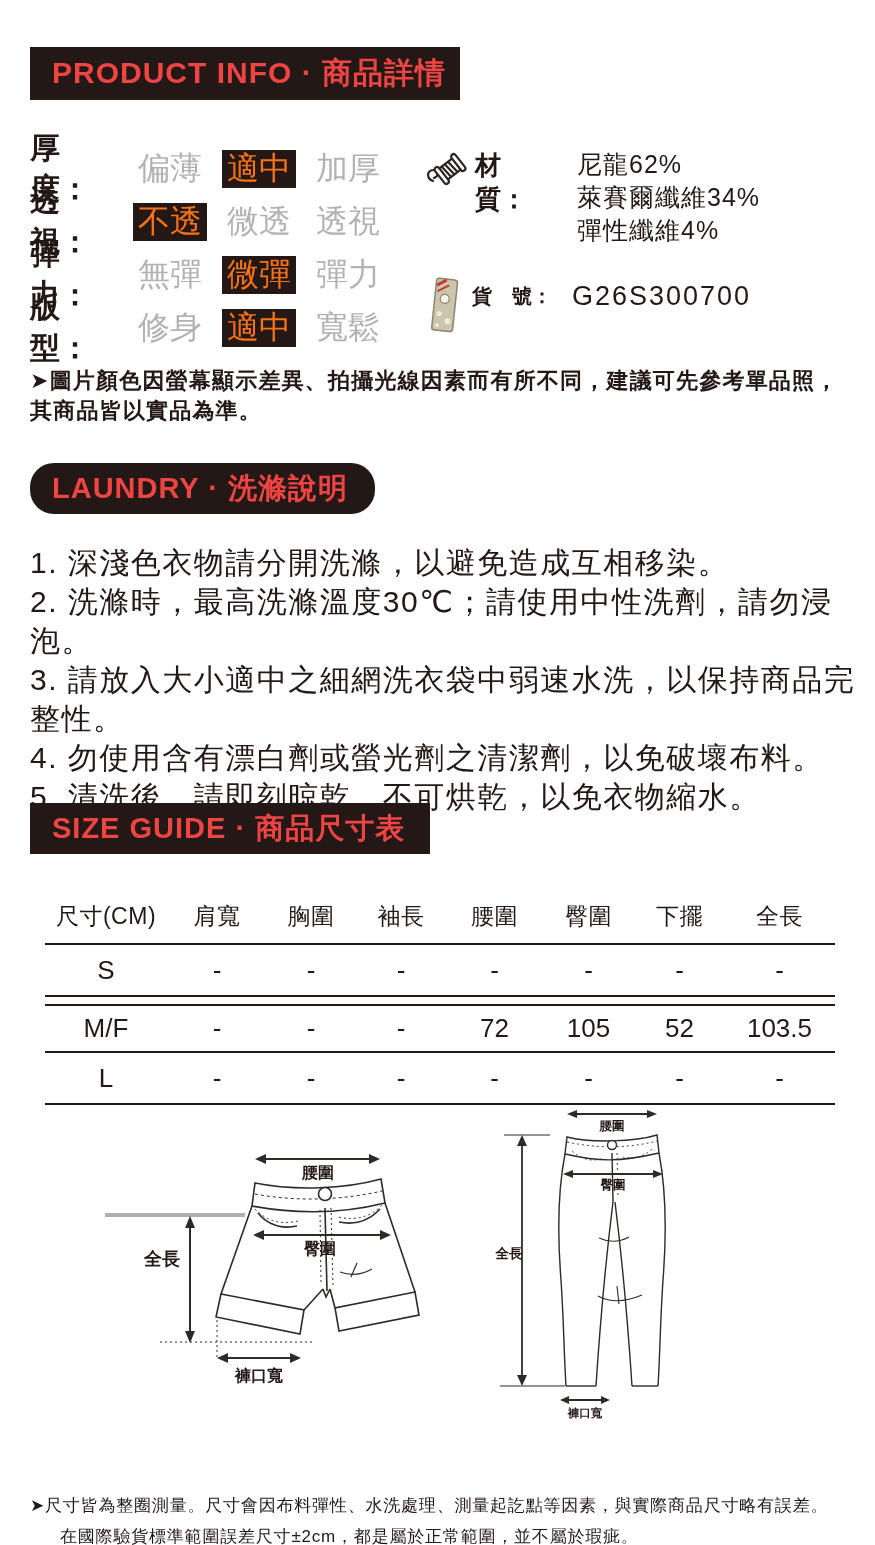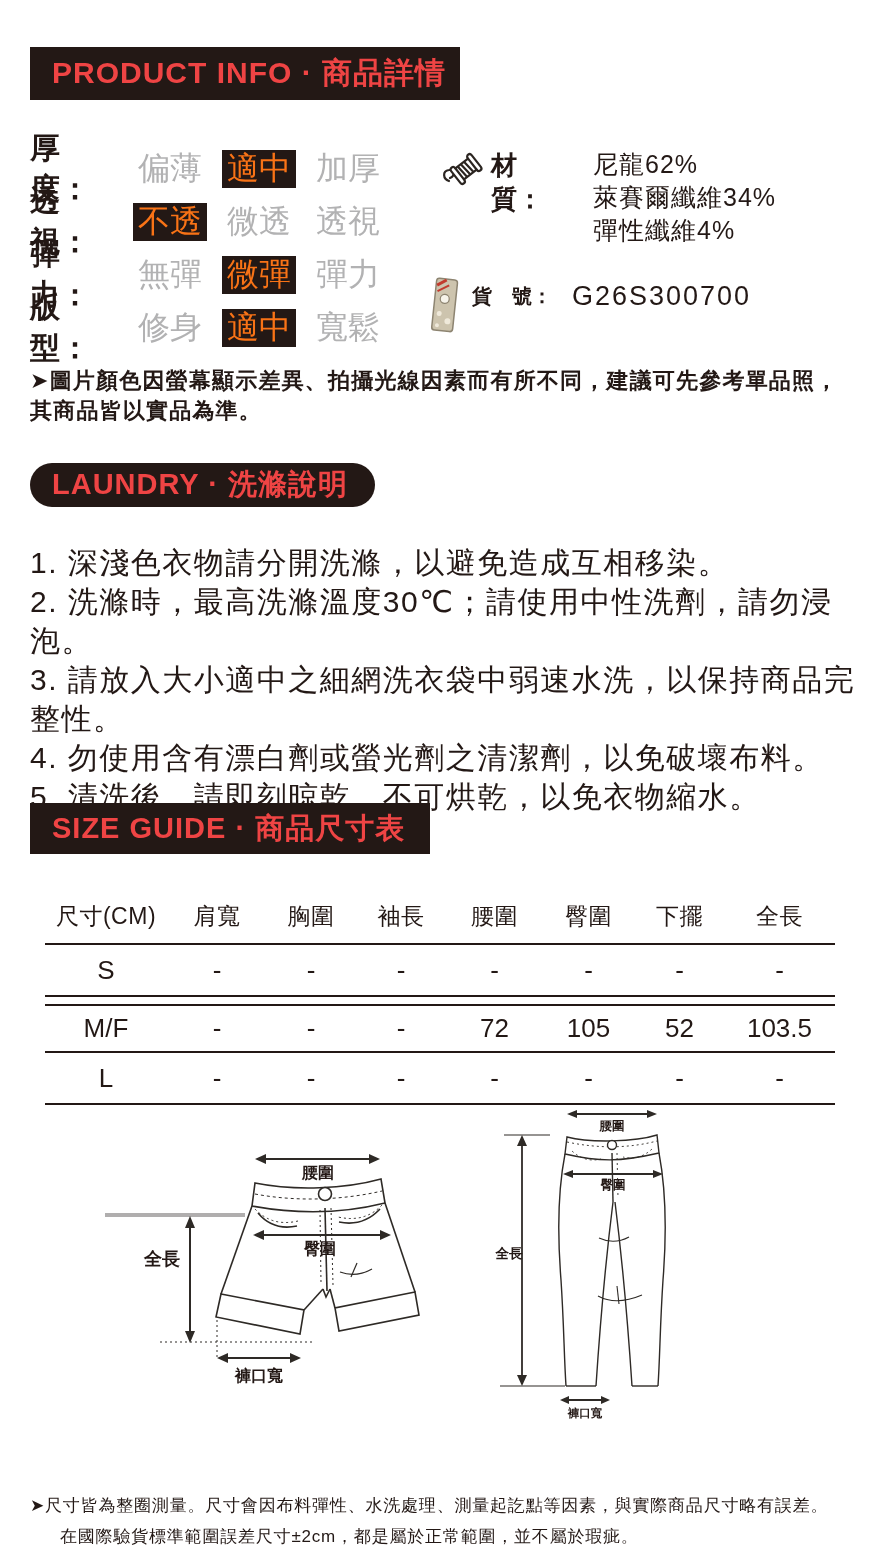--- a/index.html
+++ b/index.html
@@ -1,31 +1,31 @@
 <!DOCTYPE html>
 <html><head>
 <meta charset="utf-8">
 <style>
   html,body{margin:0;padding:0;background:#fff;}
   .page{position:relative;width:875px;height:1545px;background:#ffffff;overflow:hidden;
         font-family:"Liberation Sans","DejaVu Sans",sans-serif;color:#231815;}
   .bar{position:absolute;left:30px;background:#231815;color:#ef4444;font-weight:bold;
        display:flex;align-items:center;padding-left:22px;box-sizing:border-box;letter-spacing:1px;}
   .bar.product{top:47px;width:430px;height:53px;font-size:30px;}
-  .bar.laundry{top:463px;width:345px;height:44px;font-size:29px;border-radius:24px;}
+  .bar.laundry{top:463px;width:345px;height:51px;font-size:29px;border-radius:24px;}
   .bar.size{top:803px;width:400px;height:51px;font-size:29px;}
 
   .attrs{position:absolute;left:30px;top:142px;}
   .attr-row{display:flex;align-items:center;height:53px;}
   .attr-label{width:103px;font-size:30px;font-weight:bold;letter-spacing:0;}
   .opt{width:74px;height:38px;margin-right:15px;display:flex;align-items:center;justify-content:center;
        font-size:32px;color:#b2b2b3;}
   .opt.sel{background:#231815;color:#f97316;font-weight:normal;}
 
-  .material{position:absolute;left:441px;top:148px;display:flex;align-items:flex-start;}
+  .material{position:absolute;left:425px;top:148px;display:flex;align-items:flex-start;}
   .material .icon{margin:2px 6px 0 0;}
   .material .lbl{width:102px;font-size:26px;font-weight:bold;line-height:34px;}
   .material .val{font-size:25px;line-height:33px;letter-spacing:1px;}
 
   .itemno{position:absolute;left:428px;top:276px;display:flex;align-items:flex-start;}
   .itemno .icon{margin:0 10px 0 0;}
   .itemno .lbl{width:100px;font-size:20px;font-weight:bold;line-height:40px;}
   .itemno .val{font-size:27px;line-height:40px;letter-spacing:2px;}
 
   .note{position:absolute;left:30px;top:366px;width:830px;font-size:22px;font-weight:bold;letter-spacing:1.2px;}

